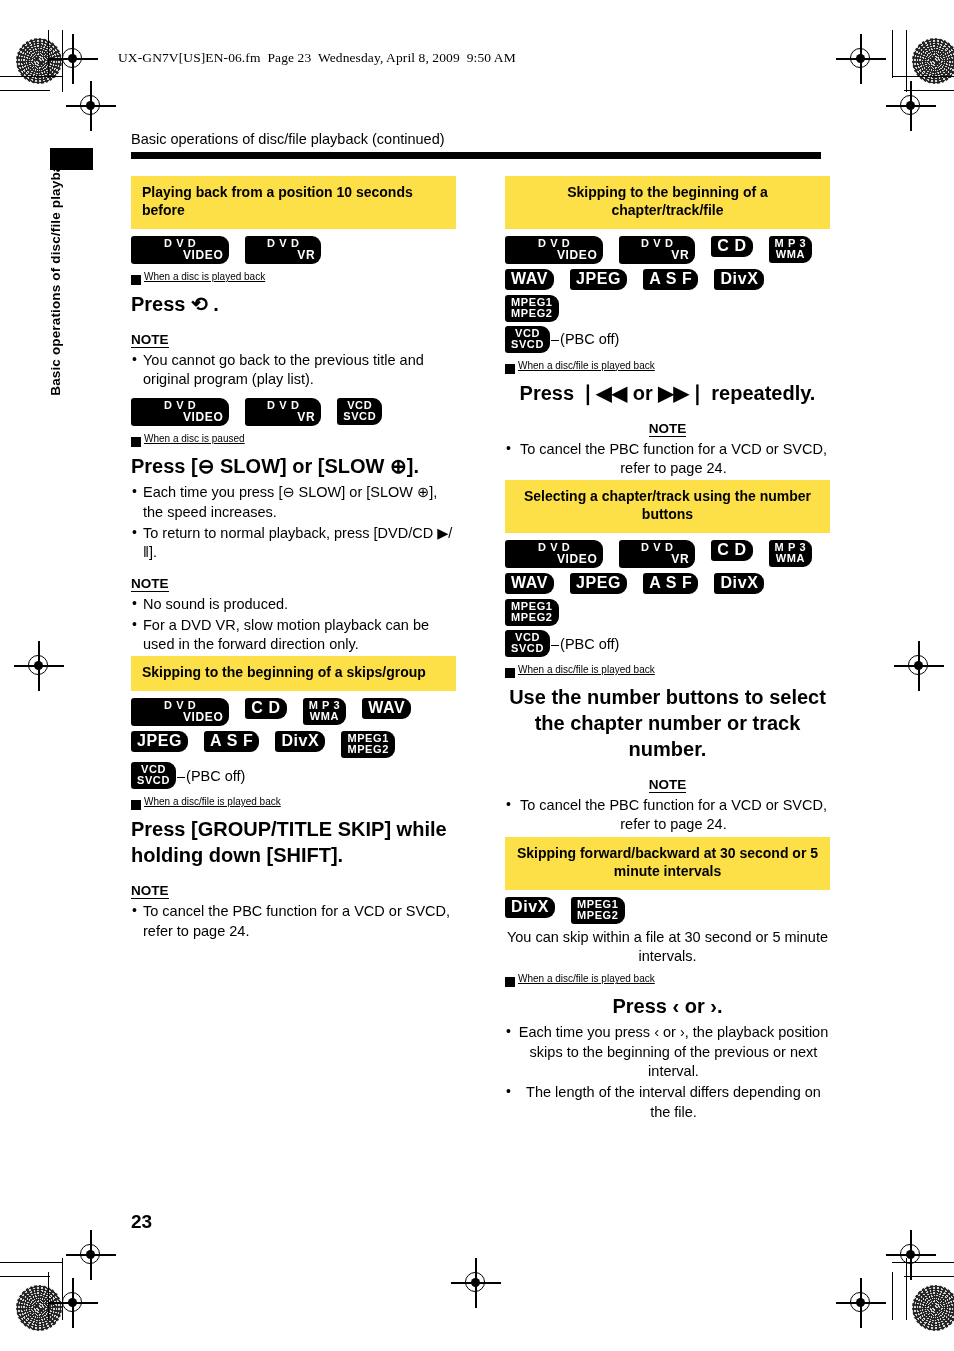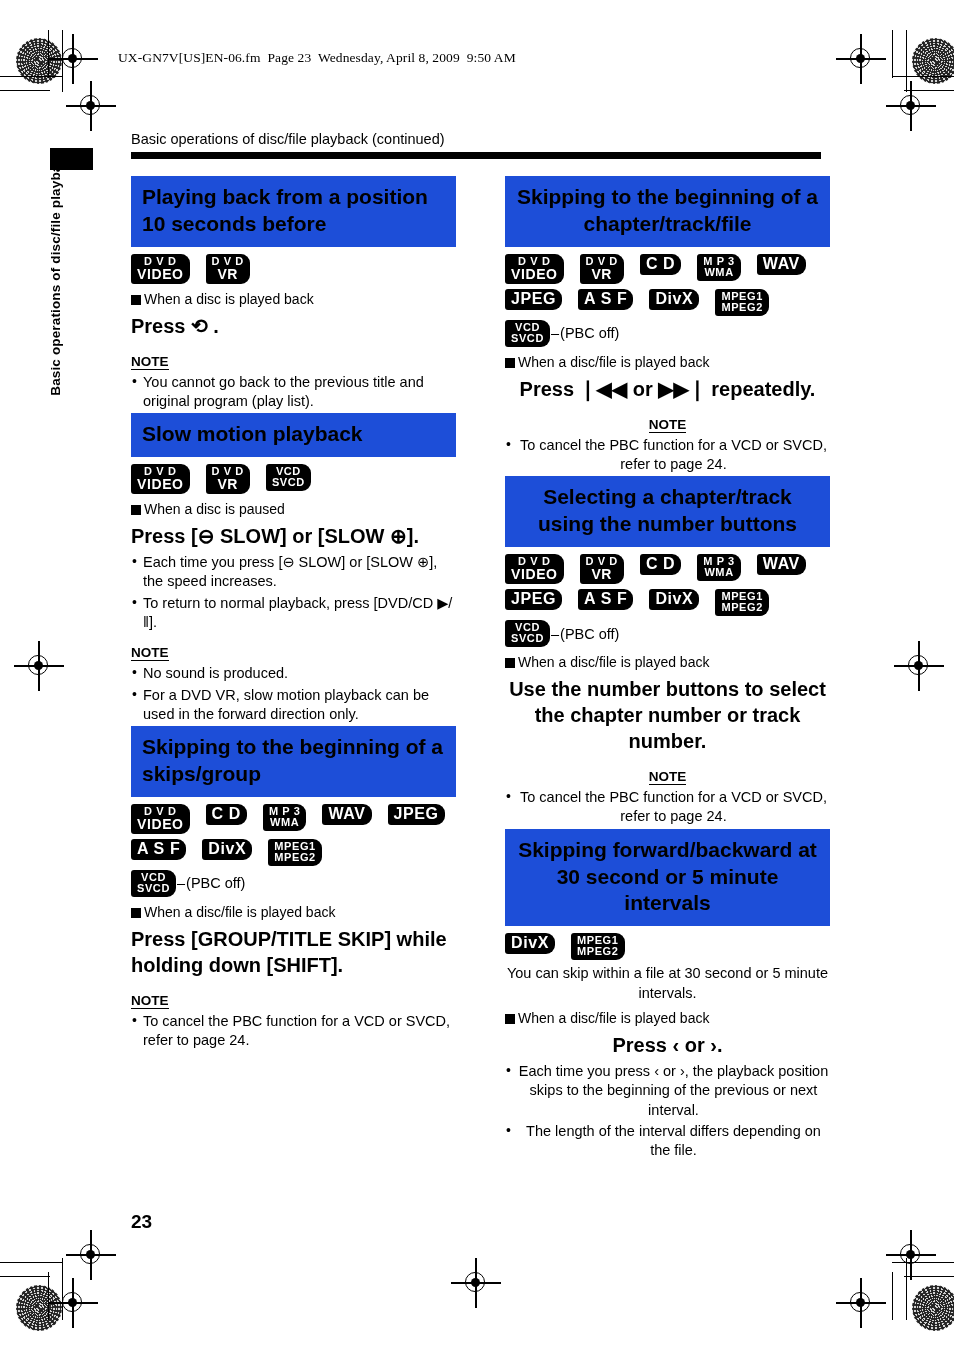--- a/index.html
+++ b/index.html
@@ -56,51 +56,51 @@
   .page-num{position:absolute;left:131px;top:1211px;font-size:19px;font-weight:bold;}
 
   
   .col{position:absolute;top:176px;width:325px;}
   .col-left{left:131px;}
   .col-right{left:505px;text-align:center;}
 
   
   .section{margin-bottom:0;}
   .sec-head{
-    background:#1d4ed8;color:#000;
-    font-size:21px;font-weight:bold;line-height:1.28;
+    background:#fde047;color:#000;
+    font-size:14px;font-weight:bold;line-height:1.28;
     padding:8px 11px 9px 11px;
     box-sizing:border-box;
   }
   .sec-body{padding-top:7px;}
 
   
   .badges{display:flex;flex-wrap:wrap;align-items:flex-start;gap:5px 16px;margin-bottom:3px;}
   .badge{
     background:#000;color:#fff;border-radius:3px 9px 9px 3px;
     display:inline-flex;flex-direction:column;align-items:center;justify-content:center;
     font-weight:bold;line-height:1;padding:2px 6px 3px 6px;
     box-sizing:border-box;
   }
   .badge .l1{font-size:12.5px;letter-spacing:.6px;}
   .badge .l2{font-size:9.5px;letter-spacing:.6px;margin-top:.5px;}
   .badge.single{min-height:20px;}
   .badge.single .l1{font-size:16px;}
   .badge.two{min-height:24px;}
   .badge.two .l1{font-size:11px;}
   .badge.two .l2{font-size:11px;margin-top:0;}
-  .badge.vr .l2{font-size:14px;}
+  .badge.vr .l2{font-size:12px;margin-left:46px;}
   .badge.wide{letter-spacing:1.4px;}
 
   .pbc-row{display:flex;align-items:center;gap:0;margin-top:4px;margin-bottom:3px;}
   .pbc-dash{font-size:14.5px;margin:0 1px 0 1px;}
   .pbc-text{font-size:14.5px;}
 
   
-  .cond{font-size:14px;margin:7px 0 2px 0;display:flex;align-items:flex-start;}
+  .cond{font-size:10px;margin:7px 0 2px 0;display:flex;align-items:flex-start;text-decoration:underline;}
   .cond .sq{display:inline-block;width:10px;height:10px;background:#000;margin-right:3px;margin-top:4px;flex:none;}
   .press{font-size:20px;font-weight:bold;margin:6px 0 4px 0;line-height:1.3;}
   .para{font-size:14.5px;line-height:1.34;margin:4px 0 4px 0;}
   .note-label{font-size:13.5px;font-weight:bold;border-bottom:1.6px solid #000;display:inline-block;padding-bottom:0px;margin-top:11px;}
   ul.bullets{list-style:none;margin:3px 0 0 0;padding:0;}
   ul.bullets li{
     font-size:14.5px;line-height:1.33;padding-left:12px;position:relative;margin-bottom:2px;
   }
   ul.bullets li:before{content:"\2022";position:absolute;left:1px;top:-1px;font-size:14px;}
 </style>
@@ -222,21 +222,20 @@
             <span class="l2">VR</span>
           </div>
         </div><div class="cond">
           <span class="sq"></span>
           <span>When a disc is played back</span>
         </div><div class="press">Press ⟲ .</div><div class="note-label">NOTE</div><ul class="bullets">
           <li>You cannot go back to the previous title and original program (play list).</li>
         </ul></div>
     </div>
     <div class="section">
-      <div class="sec-head">Slow motion playback</div>
       <div class="sec-body"><div class="badges">
           <div class="badge two vr">
             <span class="l1">D V D</span>
             <span class="l2">VIDEO</span>
           </div>
           <div class="badge two vr">
             <span class="l1">D V D</span>
             <span class="l2">VR</span>
           </div>
           <div class="badge two">

